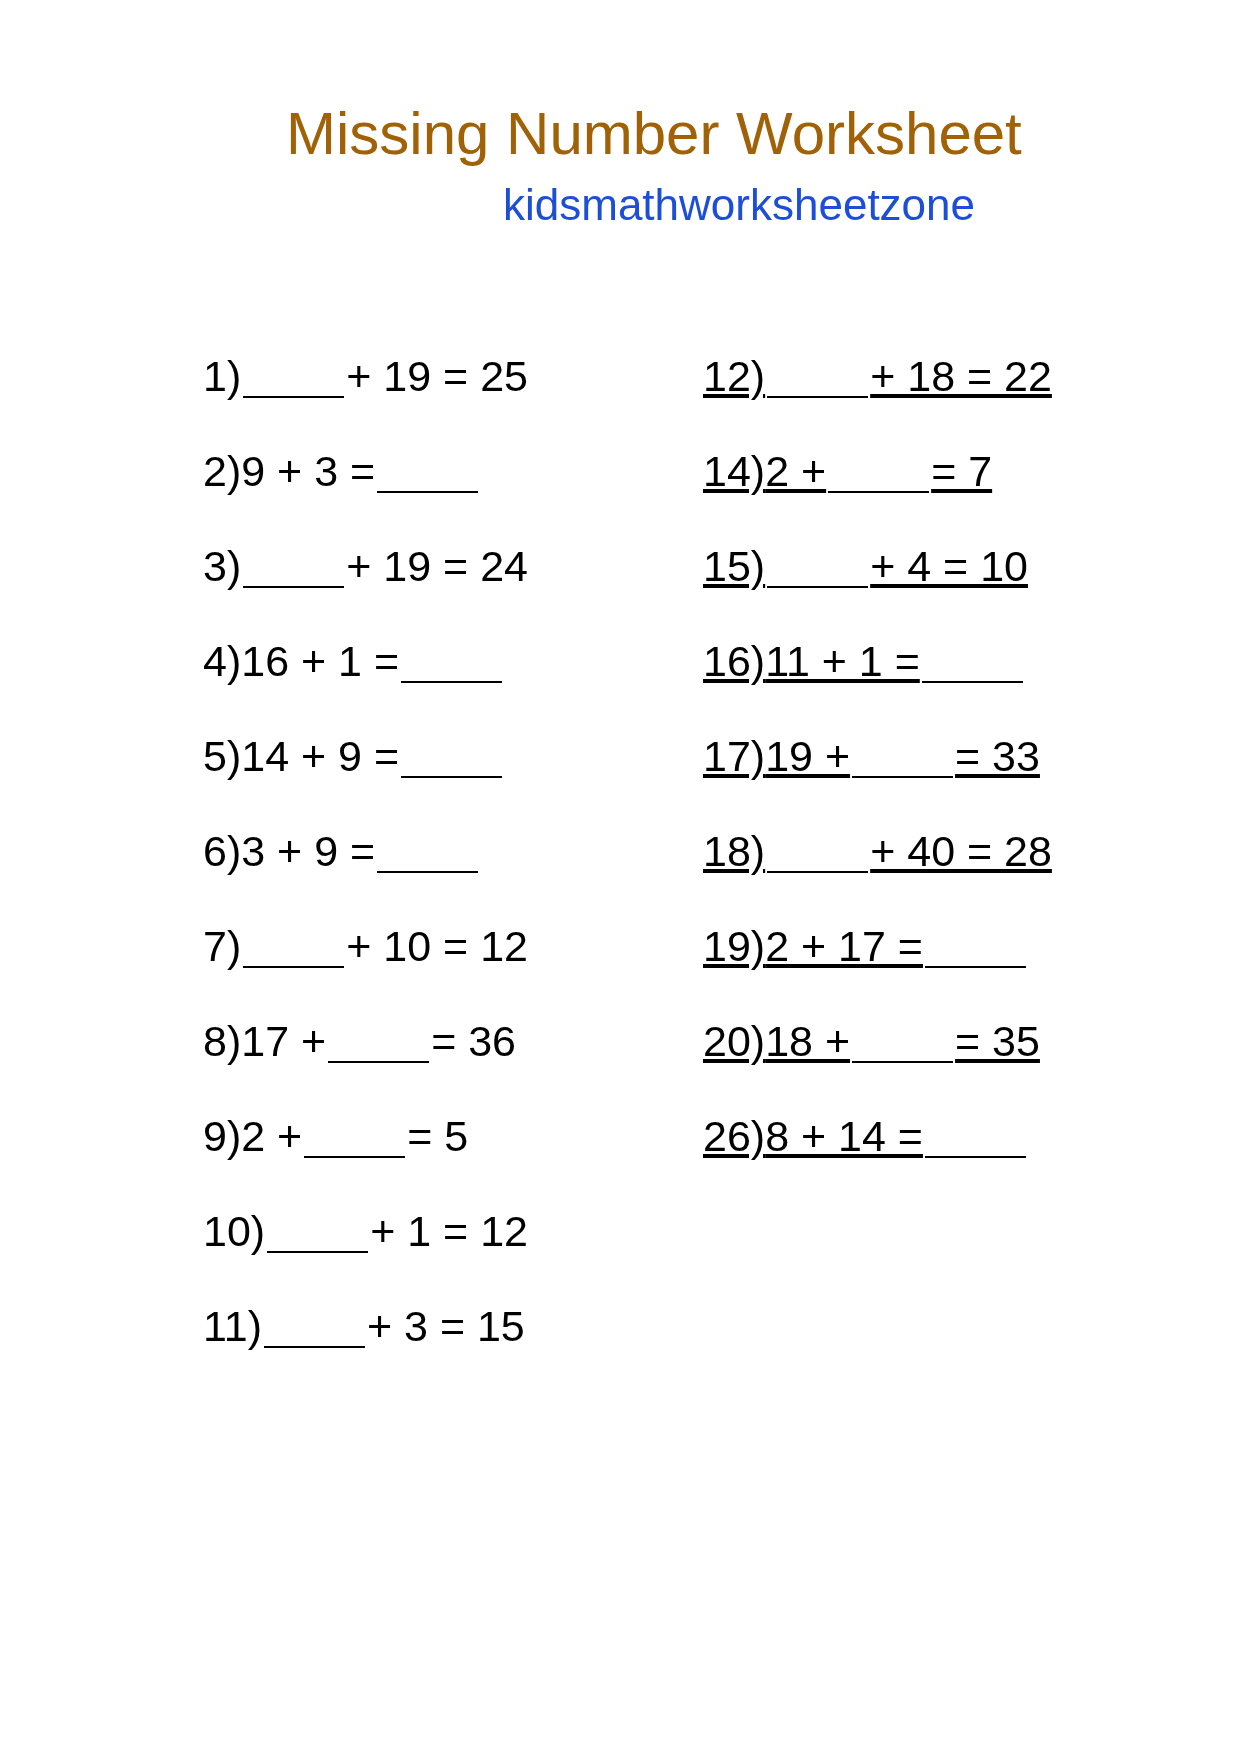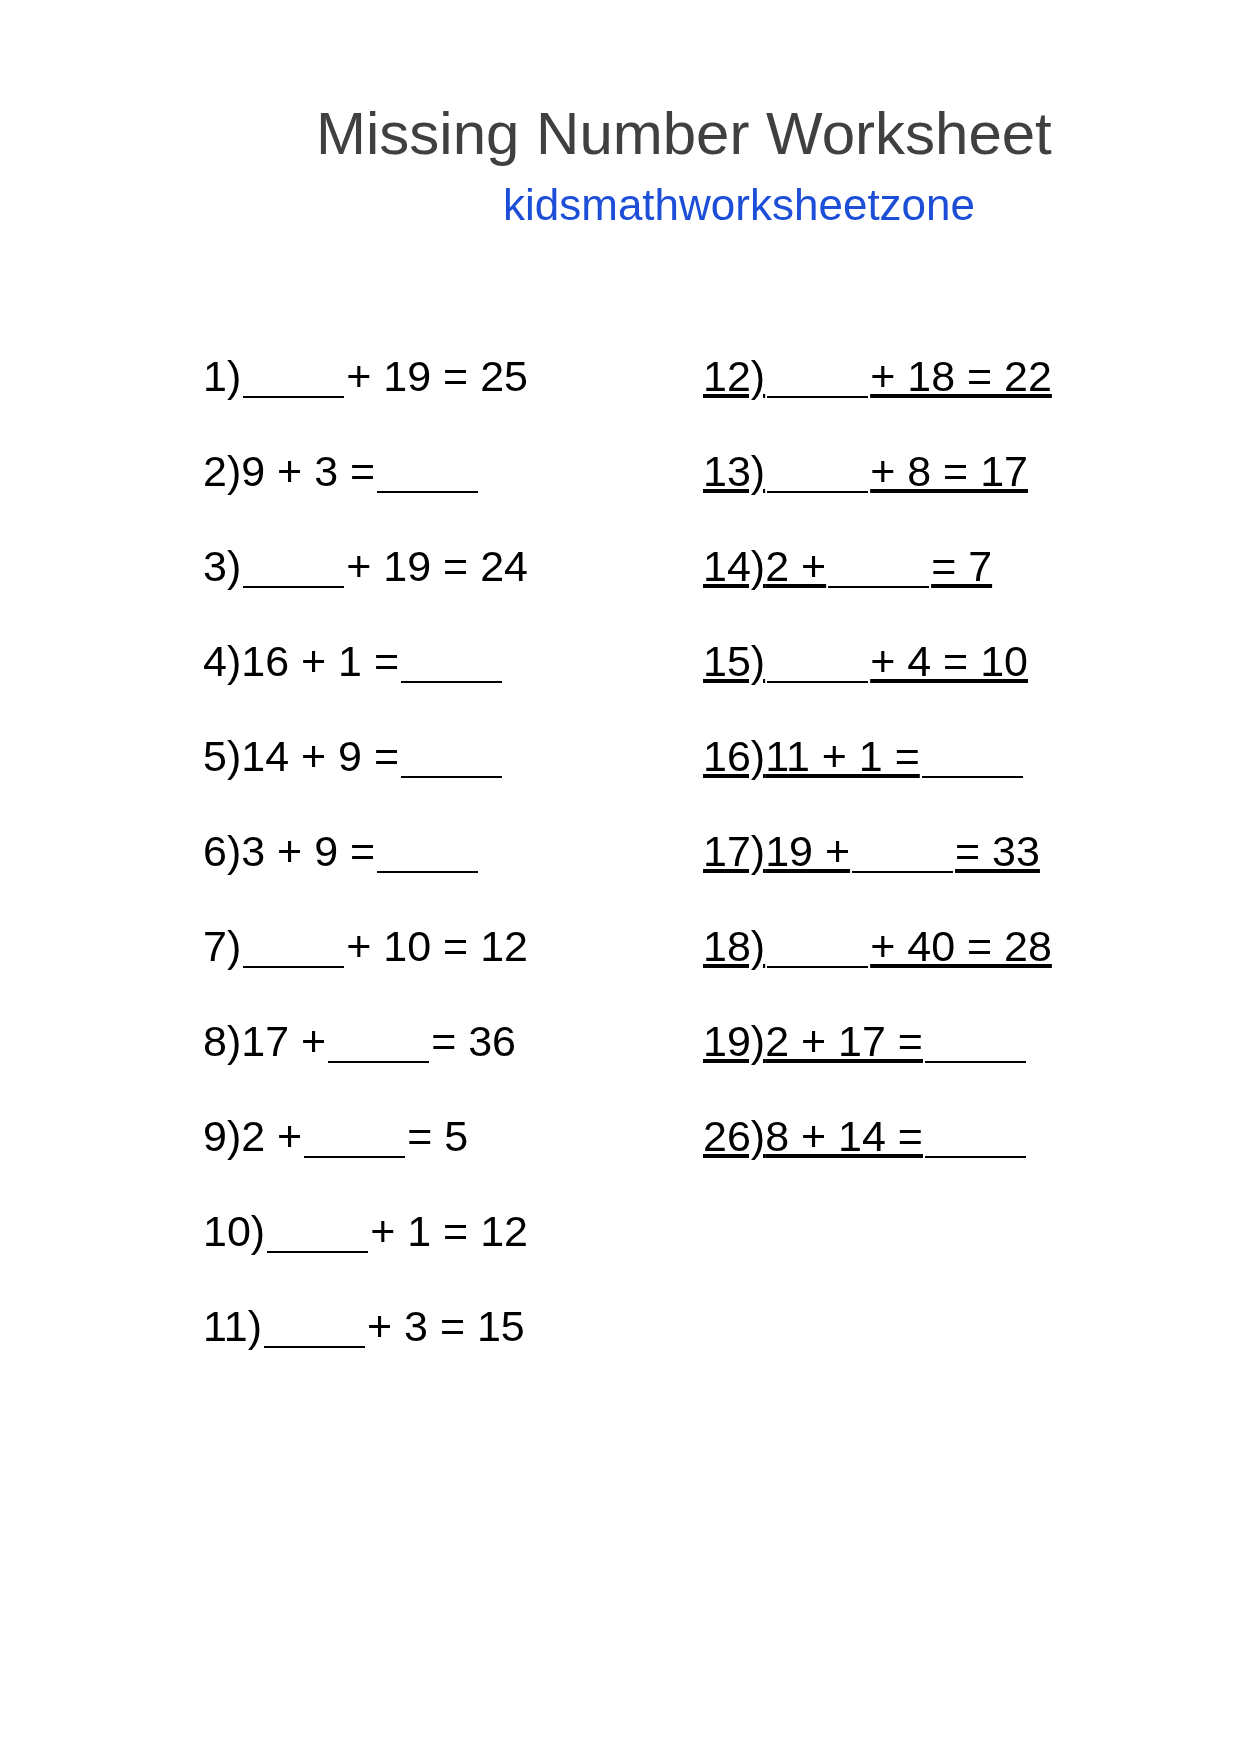--- a/index.html
+++ b/index.html
@@ -17,26 +17,26 @@
     }
     .page {
       position: absolute;
       left: 0; top: 0;
       width: 1240px;
       height: 1754px;
       background: #ffffff;
     }
     .title {
       position: absolute;
-      left: 316px;
+      left: 286px;
       top: 104px;
       font-size: 60px;
       line-height: 60px;
       white-space: nowrap;
-      color: #404040;
+      color: #a16207;
       text-align: right;
     }
     .subtitle {
       position: absolute;
       left: 503px;
       top: 183px;
       font-size: 44px;
       line-height: 44px;
       white-space: nowrap;
       color: #1d4ed8;
@@ -83,22 +83,22 @@
       <div class="problem"><span>5)</span> <span>14 + 9 =</span> <span class="blank"></span></div>
       <div class="problem"><span>6)</span> <span>3 + 9 =</span> <span class="blank"></span></div>
       <div class="problem"><span>7)</span> <span class="blank"></span> <span>+ 10 = 12</span></div>
       <div class="problem"><span>8)</span> <span>17 +</span> <span class="blank"></span> <span>= 36</span></div>
       <div class="problem"><span>9)</span> <span>2 +</span> <span class="blank"></span> <span>= 5</span></div>
       <div class="problem"><span>10)</span> <span class="blank"></span> <span>+ 1 = 12</span></div>
       <div class="problem"><span>11)</span> <span class="blank"></span> <span>+ 3 = 15</span></div>
     </div>
   <div class="col col-right">
       <div class="problem"><span>12)</span> <span class="blank"></span> <span>+ 18 = 22</span></div>
-      <div class="problem"><span>13)</span> <span class="blank"></span> <span>+ 8 = 17</span></div>
       <div class="problem"><span>14)</span> <span>2 +</span> <span class="blank"></span> <span>= 7</span></div>
       <div class="problem"><span>15)</span> <span class="blank"></span> <span>+ 4 = 10</span></div>
       <div class="problem"><span>16)</span> <span>11 + 1 =</span> <span class="blank"></span></div>
       <div class="problem"><span>17)</span> <span>19 +</span> <span class="blank"></span> <span>= 33</span></div>
       <div class="problem"><span>18)</span> <span class="blank"></span> <span>+ 40 = 28</span></div>
       <div class="problem"><span>19)</span> <span>2 + 17 =</span> <span class="blank"></span></div>
+      <div class="problem"><span>20)</span> <span>18 +</span> <span class="blank"></span> <span>= 35</span></div>
       <div class="problem"><span>26)</span> <span>8 + 14 =</span> <span class="blank"></span></div>
     </div>
 </div>
 
 </body></html>

